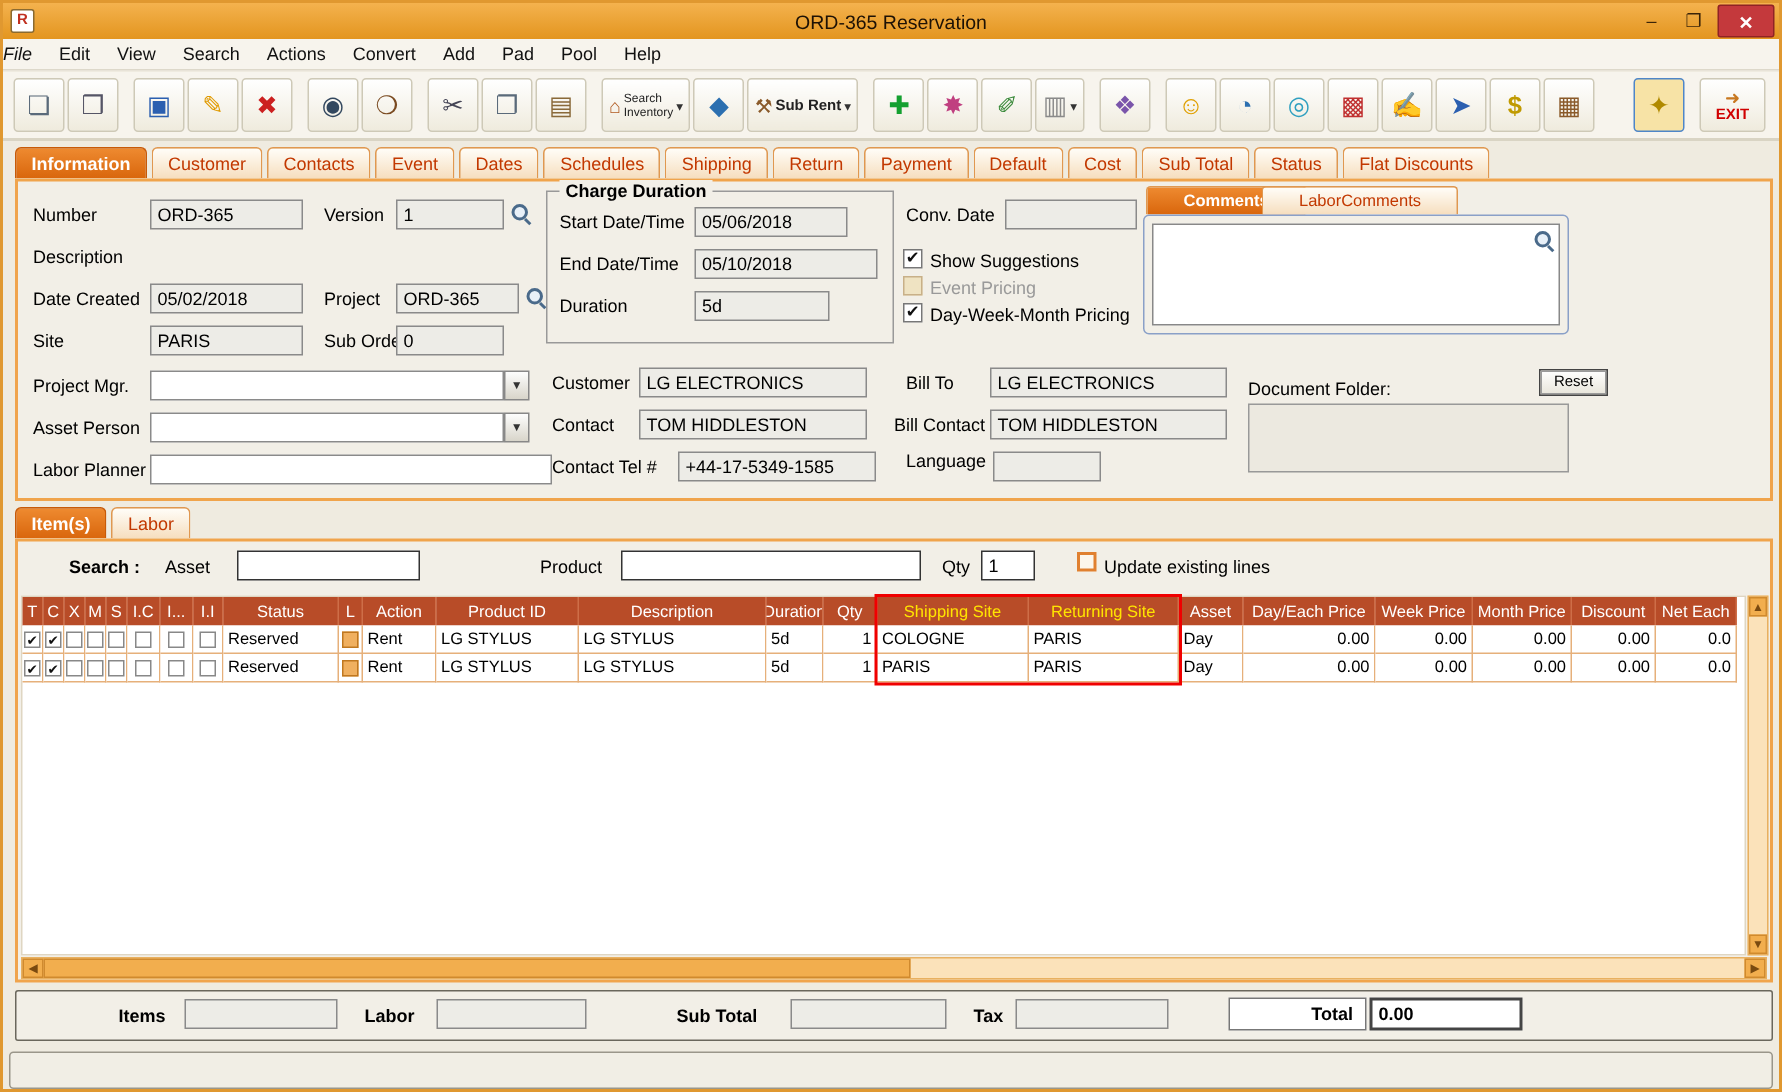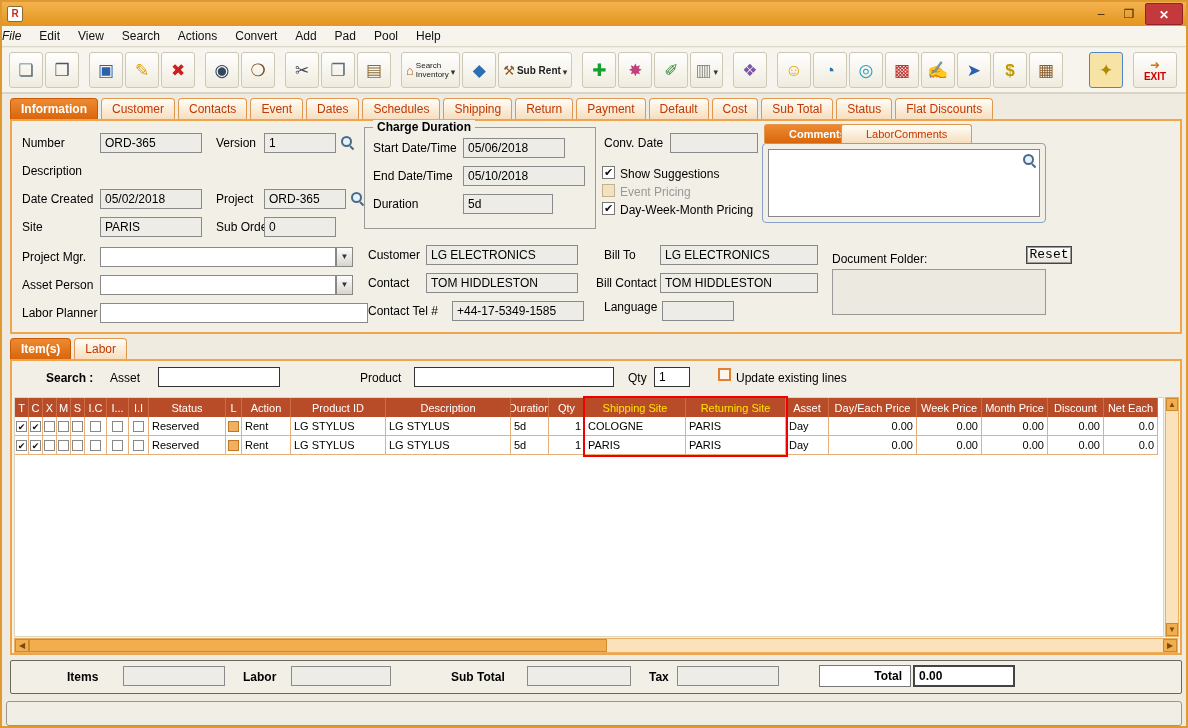--- a/index.html
+++ b/index.html
@@ -88,21 +88,21 @@
     font-weight:bold; font-size:12px; white-space:nowrap; }
   .ctab { position:absolute; height:19px; line-height:18px; padding:0 24px; font-size:11px;
     border:1px solid #E09850; border-bottom:none; border-radius:3px 3px 0 0;
     background:linear-gradient(#FFFDF8,#F6DEBE); color:#C23800; white-space:nowrap; }
   .ctab.active { background:linear-gradient(#EE8A30,#D9660C); color:#FFF; font-weight:bold; }
   .comments-outer { position:absolute; left:750px; top:22px; width:284px; height:80px;
     border:1px solid #8AA0C8; border-radius:4px; background:#F2EFE7; }
   .comments-inner { position:absolute; left:5px; top:5px; width:272px; height:68px;
     background:#FFF; border:1px solid #888; }
   .btn { position:absolute; background:linear-gradient(#FFFFFF,#E8E5DA); border:1px solid #444;
-    box-shadow:inset 0 0 0 1px #9A9A9A; font-size:13px; text-align:center; line-height:16px;font-family:Liberation Mono, monospace; }
+    box-shadow:inset 0 0 0 1px #9A9A9A; font-size:10px; text-align:center; line-height:16px; }
   .folderbox { position:absolute; background:#ECE9E0; border:1px solid #999; }
 
   
   .tbl-bg { position:absolute; left:2px; top:36px; width:1150px; height:240px; background:#FFF; border:1px solid #DFD6C2; }
   .tbl { position:absolute; left:3px; top:37px; width:1143px; }
   .trow { display:grid; height:19px;
     grid-template-columns:14px 14px 14px 14px 14px 22px 22px 20px 77px 16px 49px 95px 125px 38px 36px 101px 100px 43px 88px 65px 66px 56px 54px; }
   .th { background:#B84C28; color:#FFF; font-size:11px; display:flex; align-items:center; justify-content:center;
     border-right:1px solid #CE6E48; white-space:nowrap; overflow:hidden; }
   .th.hl { color:#FFE400; }
@@ -139,20 +139,21 @@
   .statusbar { position:absolute; left:4px; top:699px; width:1176px; height:25px;
     background:#F1EEE5; border:1px solid #9A968A; border-radius:3px; }
 </style>
 </head>
 <body>
 
 <div class="window" data-name="app-window">
 
   <div class="titlebar" data-name="title-bar">
     <span class="app-icon" data-name="app-icon">R</span>
+    <span class="title" data-name="window-title">ORD-365 Reservation</span>
     <span class="winbtns" data-name="window-controls">
       <span class="win-btn" data-name="minimize-button">–</span>
       <span class="win-btn" data-name="maximize-button">❐</span>
       <span class="win-btn close" data-name="close-button">✕</span>
     </span>
   </div>
 
   <div class="menubar" data-name="menu-bar">
     <span class="menu-item" data-name="menu-item-file">File</span>
     <span class="menu-item" data-name="menu-item-edit">Edit</span>
@@ -506,21 +507,21 @@
     </div>
     <div class="hscroll" data-name="horizontal-scrollbar">
       <span class="sarrow l" data-name="scroll-left-icon"></span>
       <span class="hthumb" data-name="scrollbar-thumb"></span>
       <span class="hspace" data-name="scroll-track"></span>
       <span class="sarrow r" data-name="scroll-right-icon"></span>
     </div>
   </div>
 
   <div class="summary" data-name="summary-bar">
-    <span class="lbl b" style="left:56px;top:9px" data-name="items-total-label">Items</span>
+    <span class="lbl b" style="left:68px;top:9px" data-name="items-total-label">Items</span>
     <div class="field" style="left:112px;top:5px;width:102px" data-name="items-total-field"></div>
     <span class="lbl b" style="left:232px;top:9px" data-name="labor-total-label">Labor</span>
     <div class="field" style="left:280px;top:5px;width:100px" data-name="labor-total-field"></div>
     <span class="lbl b" style="left:440px;top:9px" data-name="sub-total-label">Sub Total</span>
     <div class="field" style="left:516px;top:5px;width:104px" data-name="sub-total-field"></div>
     <span class="lbl b" style="left:638px;top:9px" data-name="tax-label">Tax</span>
     <div class="field" style="left:666px;top:5px;width:102px" data-name="tax-field"></div>
     <div class="totalbox" style="left:808px;top:4px;width:92px" data-name="total-label">Total</div>
     <div class="totalval" style="left:902px;top:4px;width:102px" data-name="total-field">0.00</div>
   </div>

